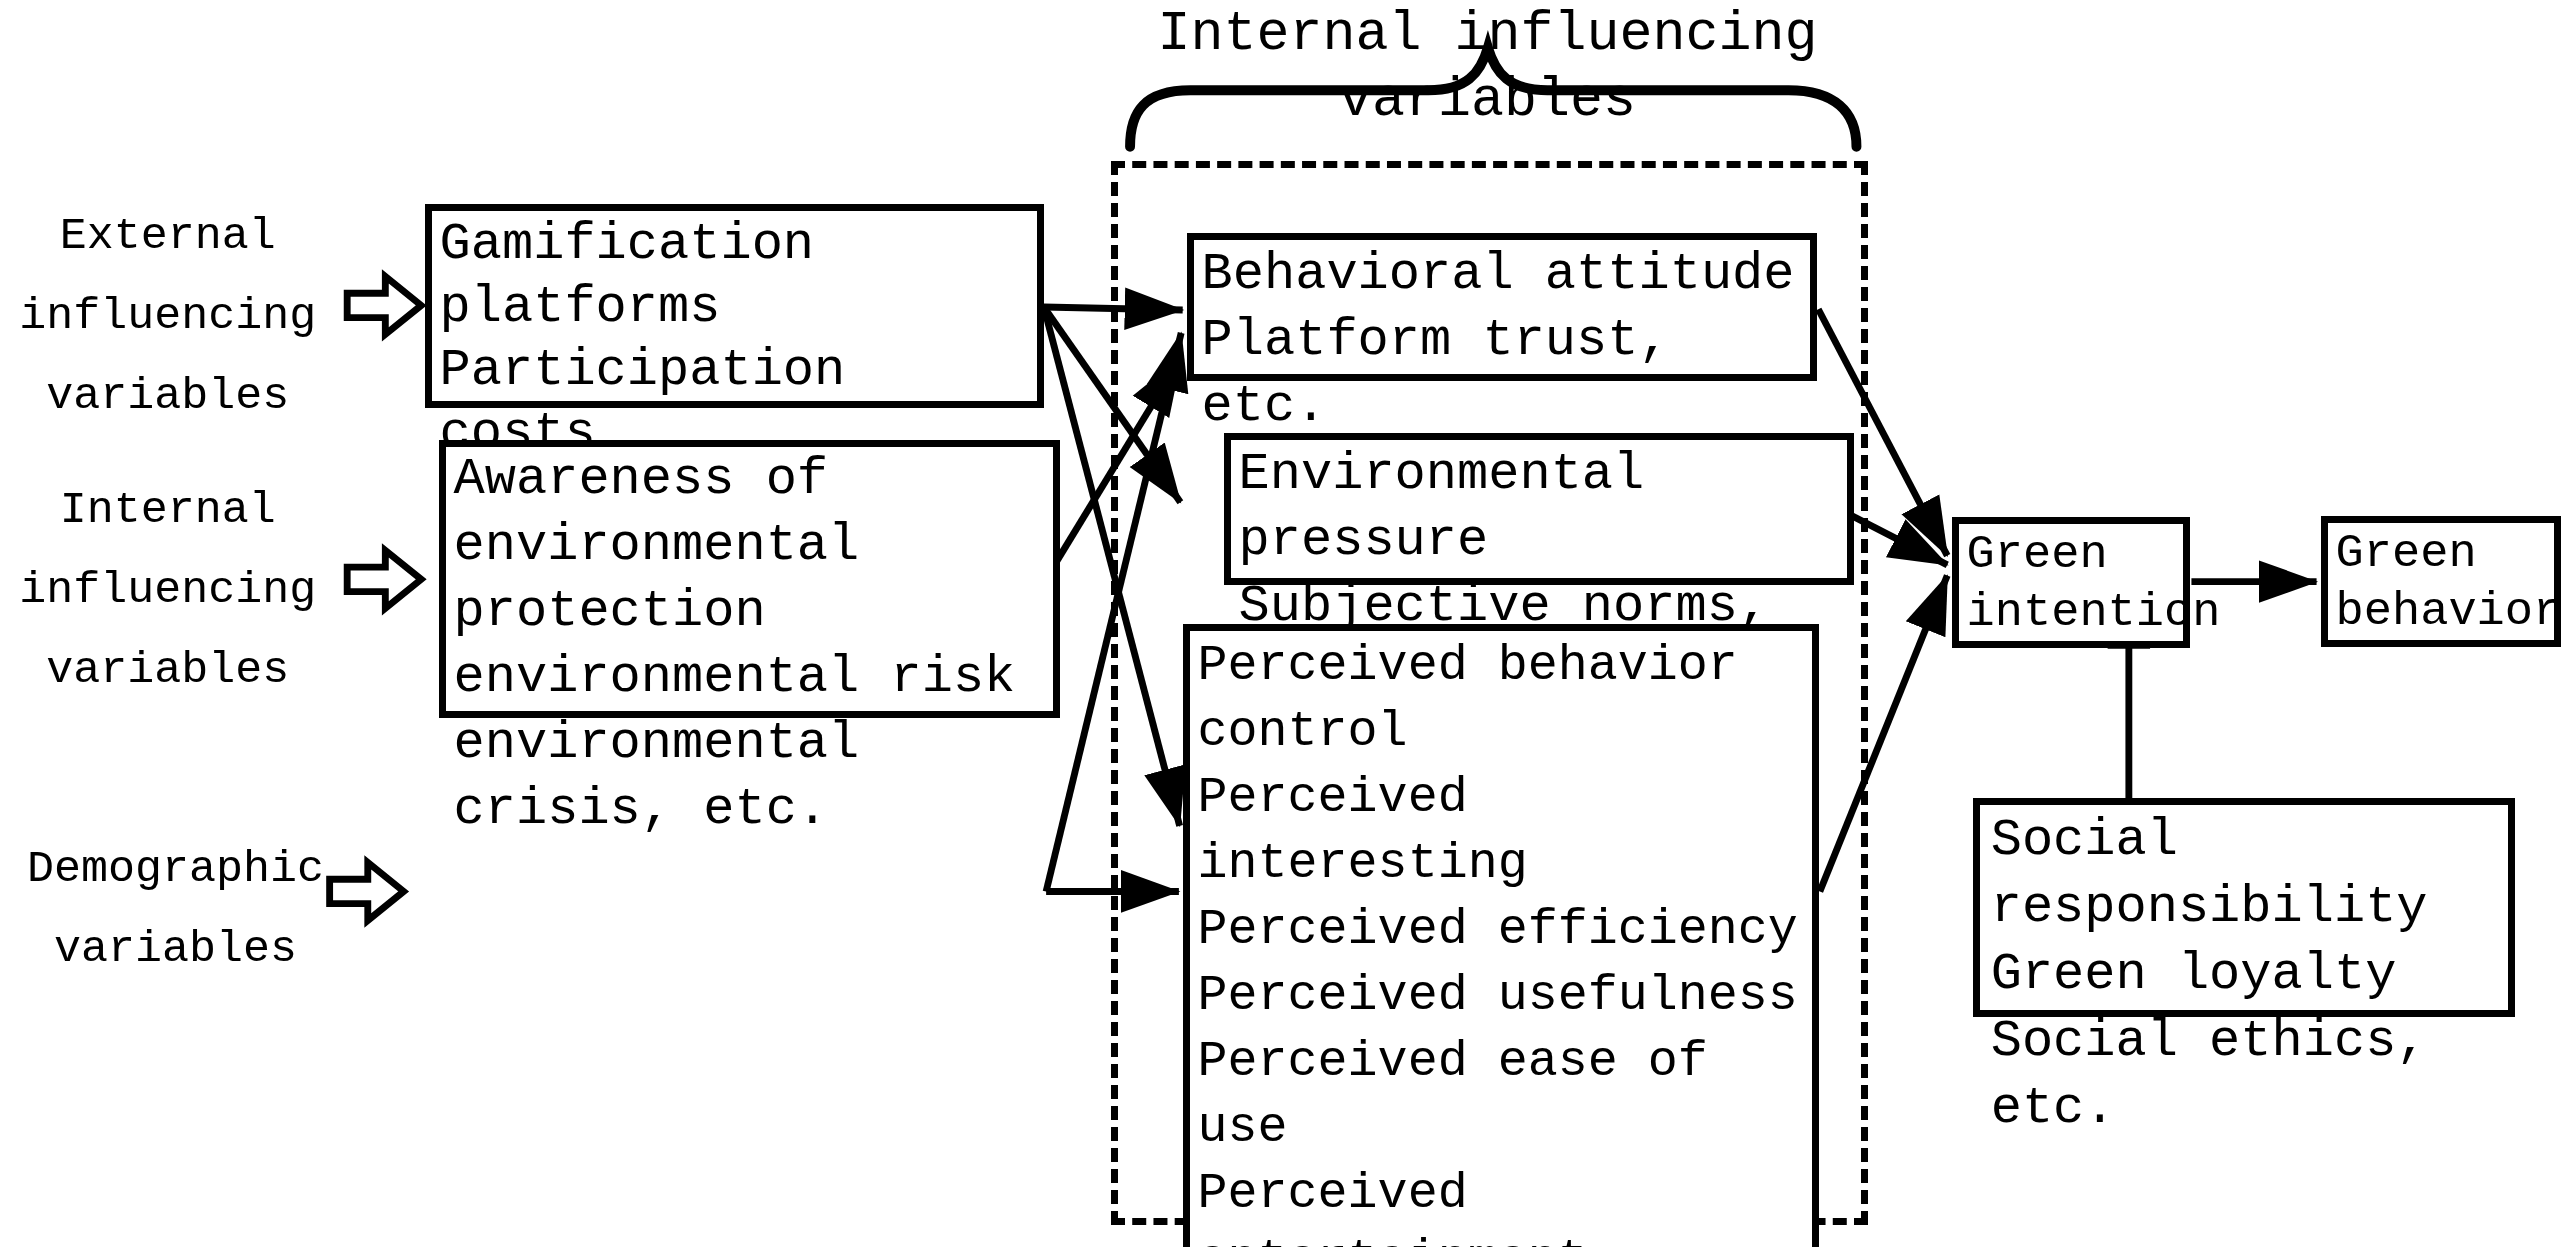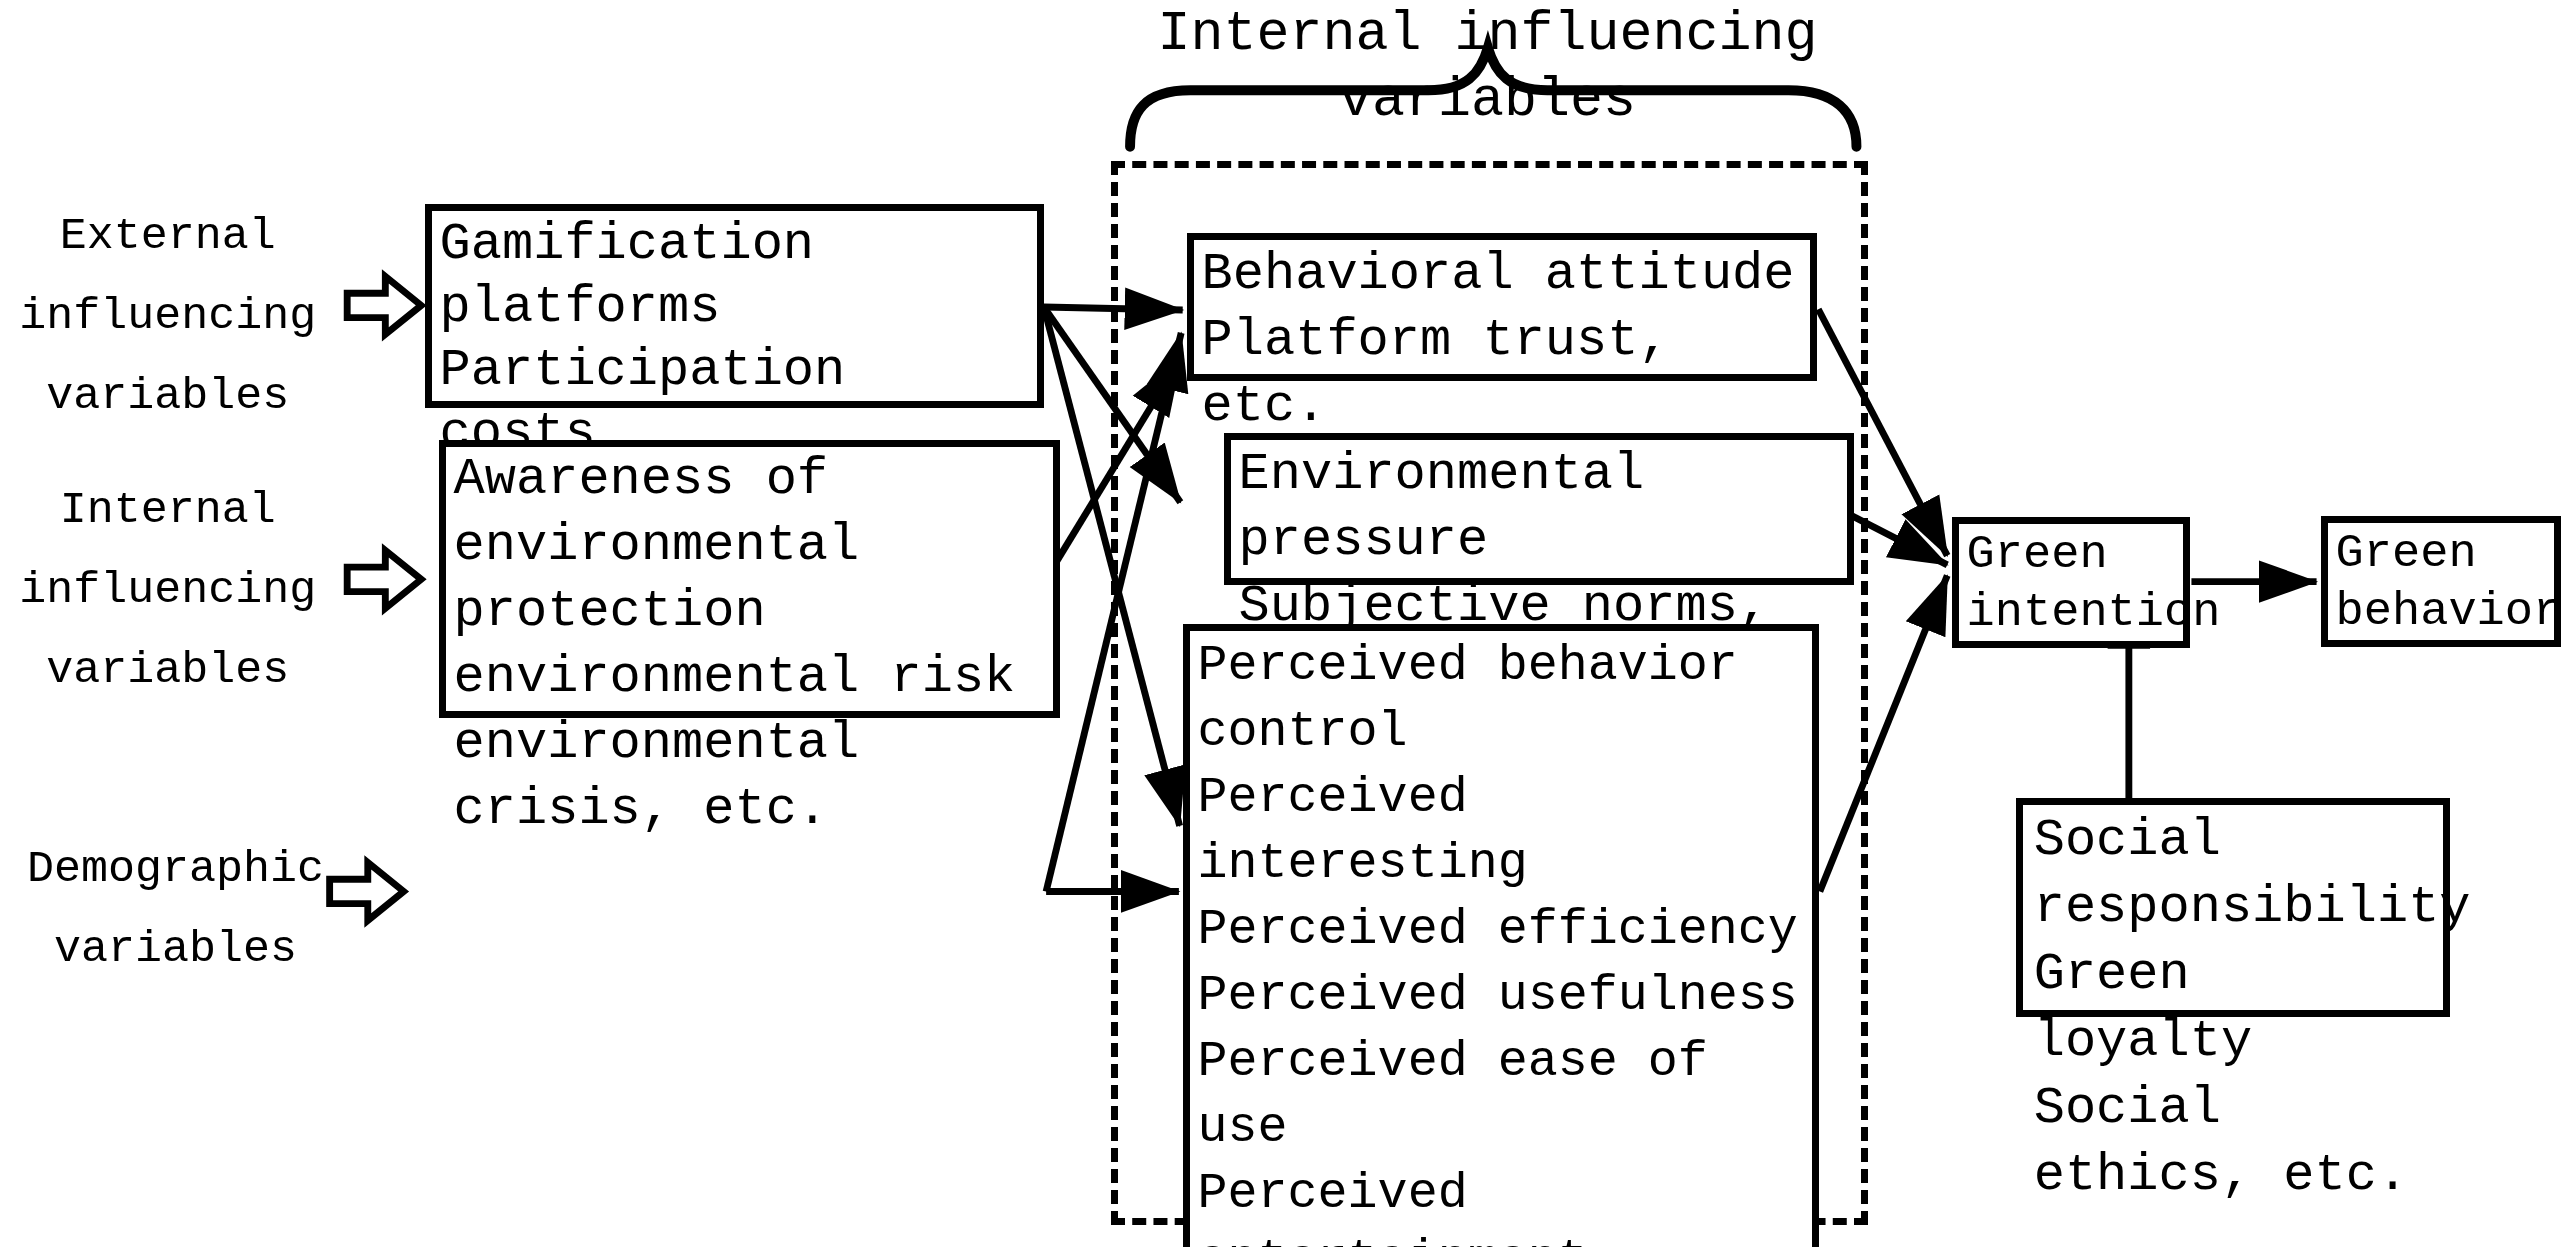--- a/index.html
+++ b/index.html
@@ -83,18 +83,18 @@
 Perceived ease of use
 Perceived entertainment
 Perceived cost
 Perceived benefits, etc.</div>
 
   <div class="box small" style="left:1952px;top:517px;width:238px;height:131px;">Green
 intention</div>
   <div class="box small" style="left:2321px;top:516px;width:240px;height:131px;">Green
 behavior</div>
 
-  <div class="box lh88" style="left:1973px;top:798px;width:434px;height:219px;padding-left:10.7px;margin-left:43px;">Social responsibility
+  <div class="box lh88" style="left:1973px;top:798px;width:542px;height:219px;padding-left:10.7px;">Social responsibility
 Green loyalty
 Social ethics, etc.</div>
 
 </div>
 
 
 </body></html>

